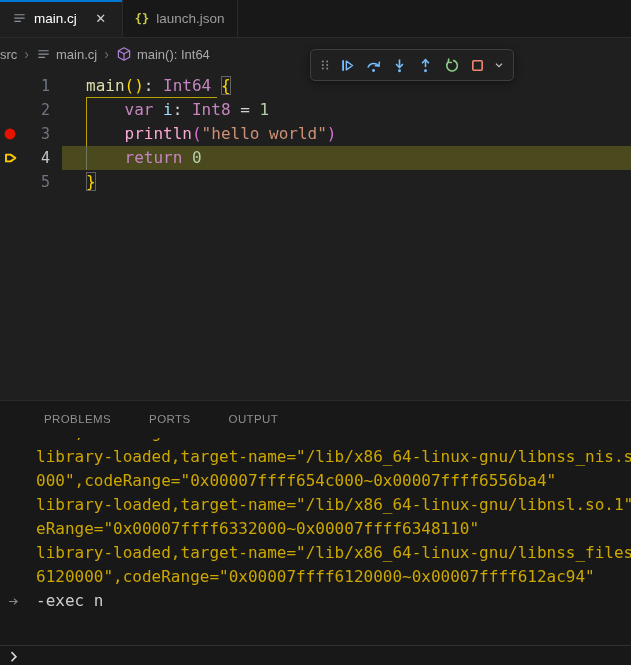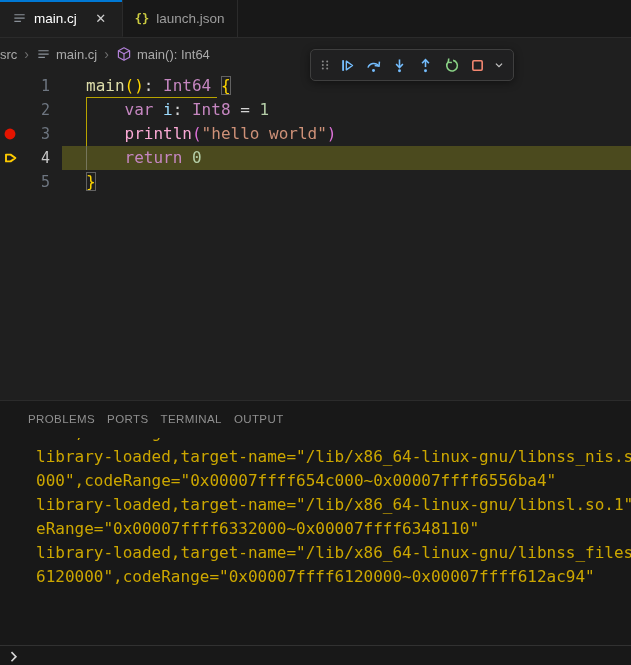--- a/index.html
+++ b/index.html
@@ -43,21 +43,21 @@
   
   .dtoolbar{ position:absolute; left:310px; top:49px; height:32px; z-index:10;
     background:#202021; border:1px solid #3f3f3f; border-radius:5px;
     box-shadow:0 2px 8px rgba(0,0,0,0.45); display:flex; align-items:center; padding:0 5px; }
   .dbtn{ width:26px; height:26px; display:flex; align-items:center; justify-content:center;
     border-radius:4px; cursor:pointer; }
   .dbtn.grip{ width:18px; cursor:grab; }
   .dbtn.chev{ width:18px; }
   
   .panel{ position:absolute; top:400px; left:0; right:0; bottom:0; background:#181818; border-top:1px solid #2b2b2b; }
-  .ptabs{ display:flex; align-items:center; height:36px; padding-left:28px; gap:12px; }
+  .ptabs{ display:flex; align-items:center; height:36px; padding-left:44px; gap:38px; }
   .ptab{ height:30px; display:flex; align-items:center; font-size:11.5px; letter-spacing:0.4px;
     color:#8f8f8f; border-bottom:1px solid transparent; cursor:pointer; }
   .ptab.active{ color:#e7e7e7; border-bottom-color:var(--accent); }
   
   .console{ position:absolute; top:37px; left:0; right:0; bottom:20px; overflow:hidden;
     font-family:"DejaVu Sans Mono",monospace; font-size:16px; }
   .crow{ position:relative; height:24px; line-height:24px; white-space:pre;
     padding-left:36px; overflow:hidden; color:var(--console-yellow); }
   .crow.clip{ height:7px; }
   .crow.clip .inner{ display:block; margin-top:-17px; }
@@ -206,31 +206,33 @@
             <path d="M4.5 6.5 8 10l3.5-3.5"></path>
           </svg>
         </span>
       </div>
     </div>
 
   <div class="panel">
     <div class="ptabs">
         <div class="ptab">PROBLEMS</div>
         <div class="ptab">PORTS</div>
-        <div class="ptab">TERMINAL</div>
         <div class="ptab">OUTPUT</div>
       </div>
     <div class="console">
         <div class="crow clip"><span class="inner">000",codeRange="0x00007ffff6570000~0x00007ffff657a5c8"</span></div>
         <div class="crow">library-loaded,target-name="/lib/x86_64-linux-gnu/libnss_nis.s</div>
         <div class="crow">000",codeRange="0x00007ffff654c000~0x00007ffff6556ba4"</div>
         <div class="crow">library-loaded,target-name="/lib/x86_64-linux-gnu/libnsl.so.1"</div>
         <div class="crow">eRange="0x00007ffff6332000~0x00007ffff6348110"</div>
         <div class="crow">library-loaded,target-name="/lib/x86_64-linux-gnu/libnss_files</div>
         <div class="crow">6120000",codeRange="0x00007ffff6120000~0x00007ffff612ac94"</div>
+        <div class="crow cmd"><span class="rowico" style="display: inline-flex; align-items: center;"><svg width="13" height="13" viewBox="0 0 16 16" fill="none" stroke="#8a8a8a" stroke-width="1.3">
+              <path d="M2.5 8h10M8.5 4.5 12.5 8l-4 3.5"></path>
+            </svg></span><span>-exec n</span></div>
       </div>
     <div class="promptrow">
       <span class="rowico">
           <svg width="13" height="14" viewBox="0 0 16 16" fill="none" stroke="#d7d7d7" stroke-width="2">
             <path d="M5.5 3.2 11 8.8l-5.5 5.6"></path>
           </svg>
         </span>
     </div>
   </div>
 </div>

